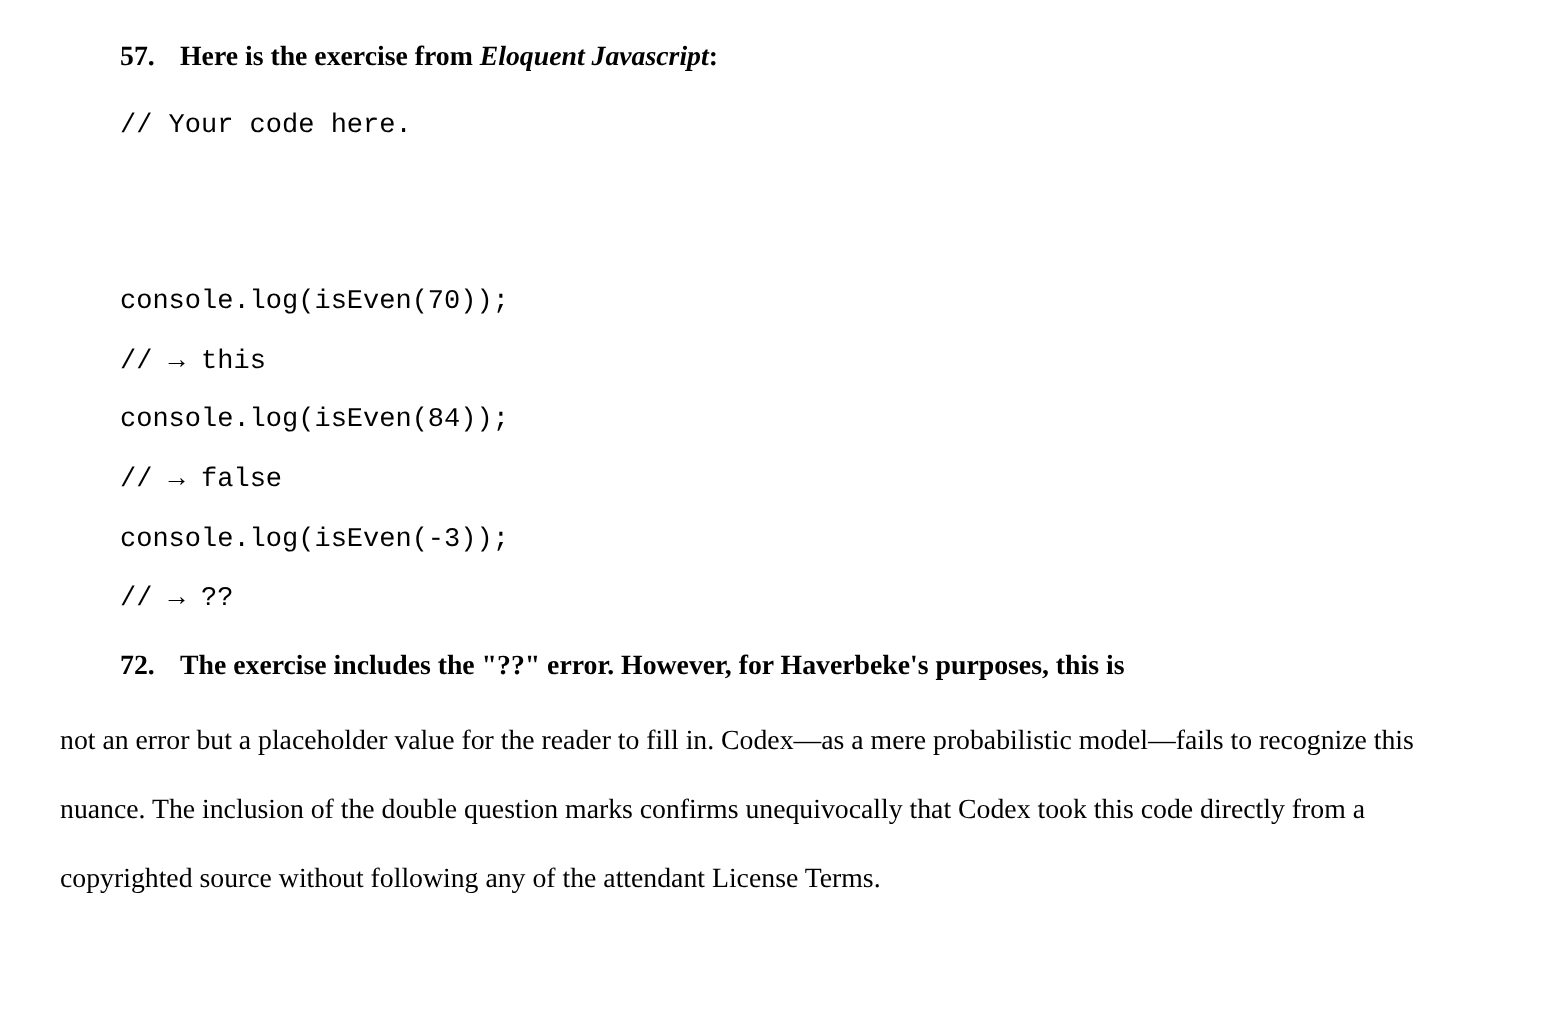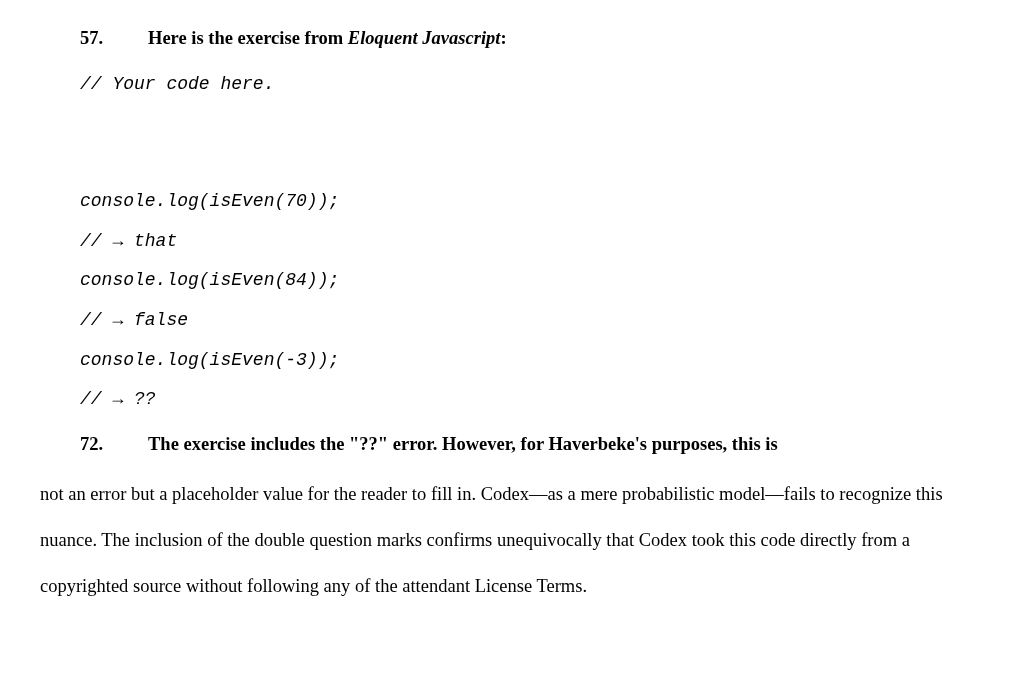--- a/index.html
+++ b/index.html
@@ -22,32 +22,30 @@
       margin-bottom: 6px;
       font-weight: bold;
     }
     .para-num {
       width: 40px;
       flex-shrink: 0;
       margin-left: 40px;
     }
     .para-text {
       flex: 1;
-      margin-left: 28px;
     }
     .italic {
       font-style: italic;
     }
     .code-block {
       font-family: Consolas, 'Courier New', monospace;
       font-size: 18px;
       margin-left: 40px;
       line-height: 2.2;
       margin-bottom: 4px;
-      font-style: italic;
     }
     .code-gap {
       height: 78px;
     }
     .code-line {
       white-space: pre;
     }
     .arrow {
       display: inline-block;
     }
@@ -72,21 +70,21 @@
   <span class="para-num">57.</span>
   <span class="para-text">
     <span>Here is the exercise from </span><span class="italic">Eloquent Javascript</span><span>:</span>
   </span>
 </div>
 
 <div class="code-block">
   <div class="code-line">// Your code here.</div>
   <div class="code-gap"></div>
   <div class="code-line">console.log(isEven(70));</div>
-  <div class="code-line"><span>// </span><span class="arrow">→</span><span> that</span></div>
+  <div class="code-line"><span>// </span><span class="arrow">→</span><span> this</span></div>
   <div class="code-line">console.log(isEven(84));</div>
   <div class="code-line"><span>// </span><span class="arrow">→</span><span> false</span></div>
   <div class="code-line">console.log(isEven(-3));</div>
   <div class="code-line"><span>// </span><span class="arrow">→</span><span> ??</span></div>
 </div>
 
 <div class="para-58">
   <div class="para-58-first para-numbered">
     <span class="para-num">72.</span>
     <span class="para-text">The exercise includes the "??" error. However, for Haverbeke's purposes, this is</span>

